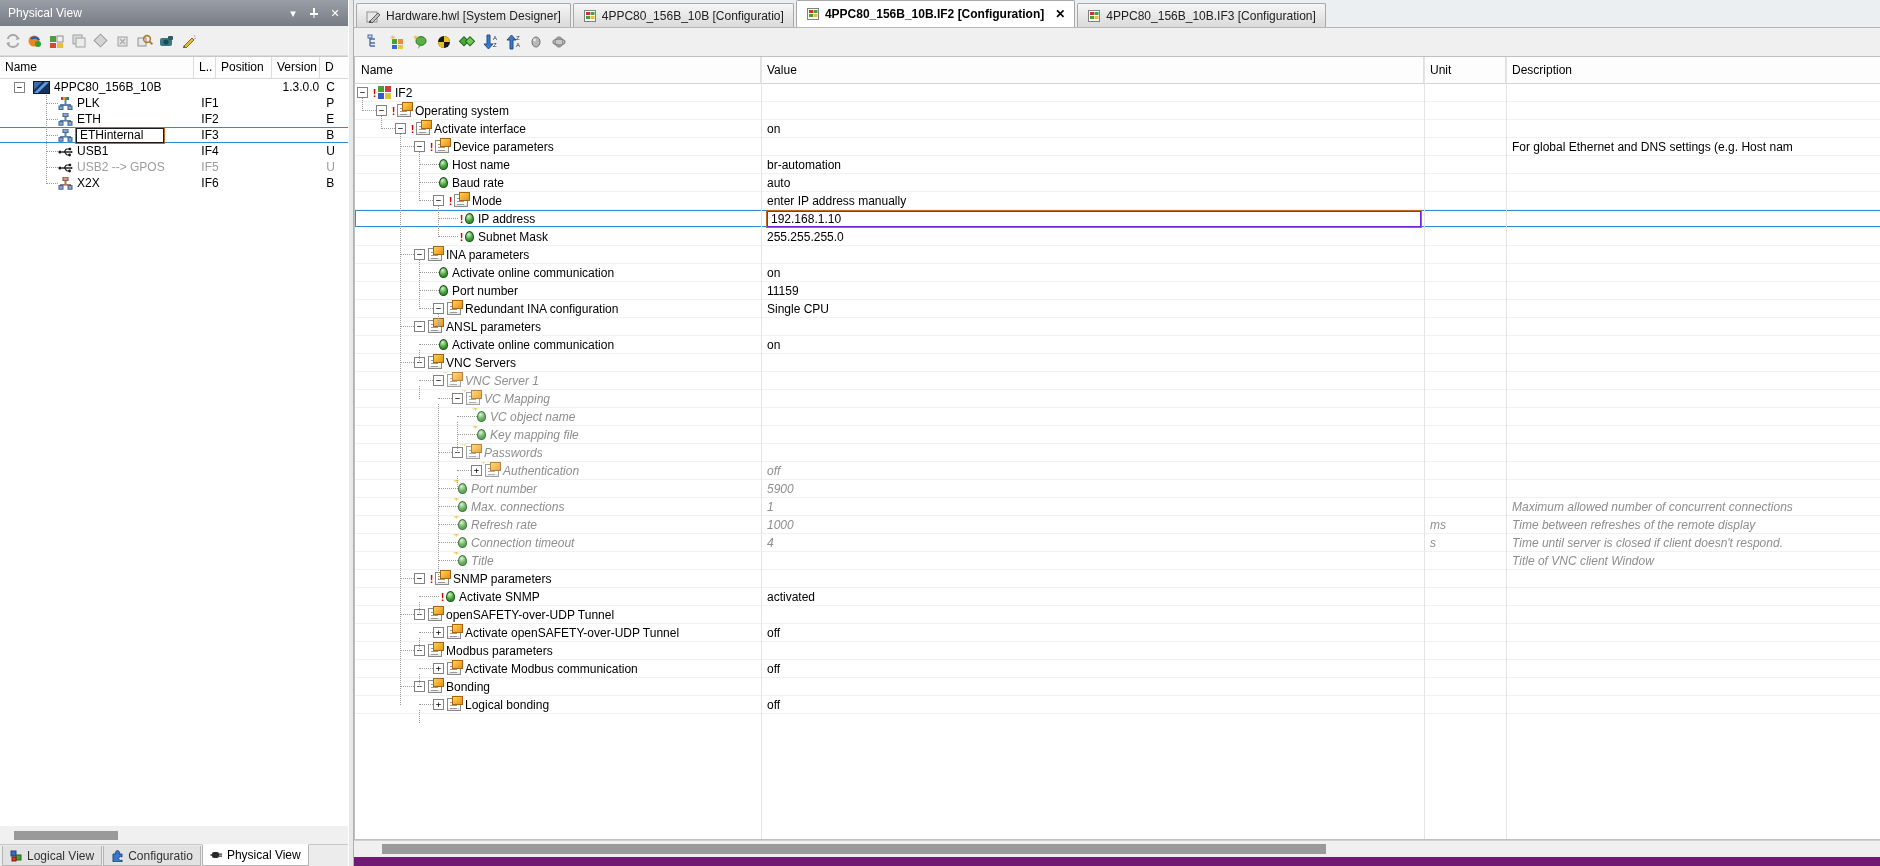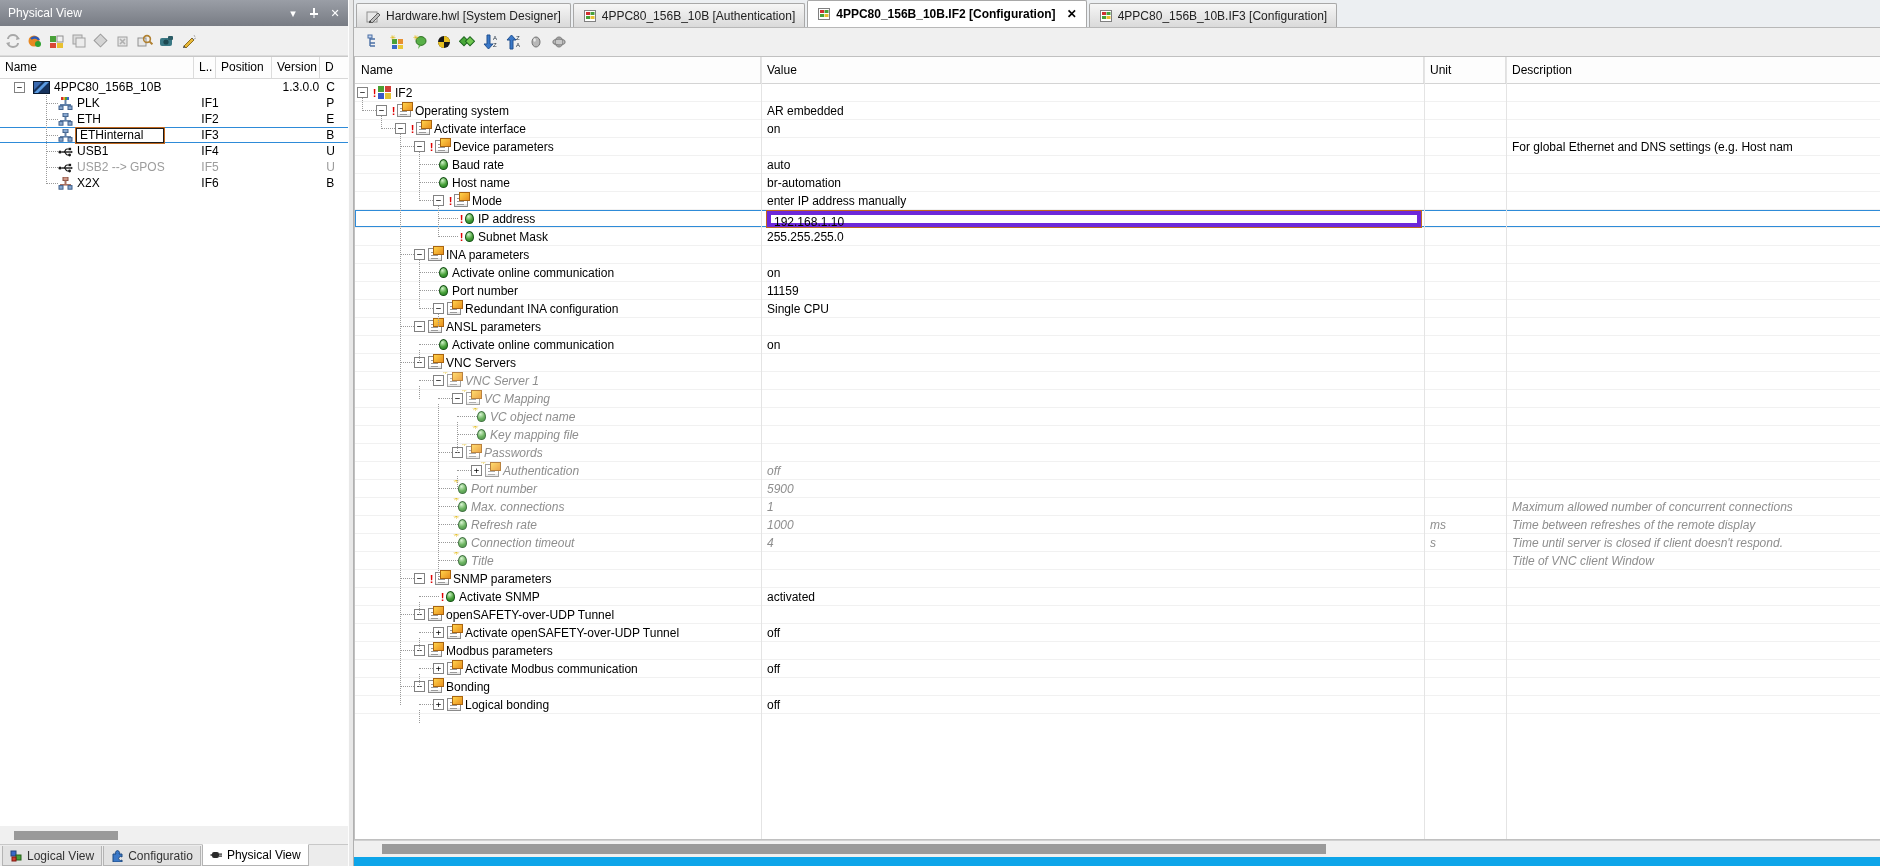--- a/index.html
+++ b/index.html
@@ -56,21 +56,21 @@
   .btab { height:20px; display:flex; align-items:center; gap:4px; padding:0 7px;
     border:1px solid #b4b4b4; border-top:none; background:#e2e2e2; color:#333; margin-right:1px;
     white-space:nowrap; overflow:hidden; }
   .btab.active { background:#fff; height:22px; border-top:1px solid #fff; color:#000; }
 
   
   .splitter { position:absolute; left:348px; top:0; width:6px; height:866px;
     background:#e8e8e8; border-left:1px solid #fdfdfd; border-right:1px solid #b0b0b0; }
 
   
-  .editor { position:absolute; left:354px; top:0; width:1526px; height:866px; background:#0ea5e9;padding-left:12px; }
+  .editor { position:absolute; left:354px; top:0; width:1526px; height:866px; background:#701a75;padding-left:12px; }
   .tabstrip { position:absolute; left:0; top:0; width:1526px; height:28px; background:#eceff2;
     border-bottom:1px solid #b8b8b8; display:flex; align-items:flex-end; padding-left:2px; }
   .etab { height:24px; display:flex; align-items:center; gap:5px; padding:0 9px;
     background:linear-gradient(#f6f6f6,#dadada); border:1px solid #a8a8a8; border-bottom:none;
     margin-right:2px; white-space:nowrap; color:#222; border-radius:2px 2px 0 0; }
   .etab.active { background:#fff; height:27px; font-weight:bold; color:#000; }
   .etab .closex { font-weight:bold; margin-left:6px; font-size:12px; }
 
   .etoolbar { position:absolute; left:0; top:28px; width:1526px; height:28px; background:#f0f0f0;
     display:flex; align-items:center; padding-left:12px; gap:5px; }
@@ -87,21 +87,21 @@
   .et-rows { position:relative; }
   .erow { display:flex; height:18px; align-items:center; border-bottom:1px solid #f1f1f1; }
   .erow .c-name { width:406px; display:flex; align-items:center; height:18px; overflow:hidden; white-space:nowrap; }
   .erow .c-val { width:663px; padding-left:6px; overflow:hidden; white-space:nowrap; display:flex; align-items:center; height:18px; }
   .erow .c-unit { width:82px; padding-left:6px; overflow:hidden; white-space:nowrap; }
   .erow .c-desc { flex:1; padding-left:6px; overflow:hidden; white-space:nowrap; }
   .erow.dis .lbl, .erow.dis .c-val, .erow.dis .c-unit { color:#8e8e8e; font-style:italic; }
   .erow .c-unit, .erow .c-desc { color:#8e8e8e; font-style:italic; }
   .erow .c-desc.normal { color:#000; font-style:normal; }
   .erow.seld { box-shadow: inset 0 2px 0 -1px #2e8bd8, inset 0 -2px 0 -1px #2e8bd8, inset 2px 0 0 -1px #2e8bd8; }
-  .editval { flex:1; height:16px; border:4px solid #6d28d9; outline:1px solid #c06820;
+  .editval { flex:1; height:16px; border:1px solid #6d28d9; outline:1px solid #c06820;
     background:#fff; line-height:14px; padding:0 3px; margin-right:3px; font-style:normal; color:#000; }
   .vline { position:absolute; top:0; width:0; border-left:1px solid #e4e4e4; height:784px; }
 
   .ehscroll { position:absolute; left:0; top:840px; width:1526px; height:17px; background:#f0f0f0;
     border-top:1px solid #d0d0d0; }
   .ehscroll .thumb { position:absolute; left:28px; top:3px; width:944px; height:10px; background:#9a9a9a; }
 
   
   .iconwrap { position:relative; flex:none; display:inline-flex; align-items:center; }
   .bang { color:#e00000; font-weight:bold; width:7px; flex:none; font-size:11px; text-align:center; }
@@ -434,21 +434,21 @@
       <div class="etab">
         <span class="svgico">
           <svg width="14" height="14">
             <rect x="1.5" y="1.5" width="11" height="11" fill="#fff" stroke="#808080"></rect>
             <rect x="3" y="3" width="4" height="3" fill="#d03030"></rect>
             <rect x="7.5" y="3" width="4" height="3" fill="#48a038"></rect>
             <rect x="3" y="7" width="4" height="3" fill="#48a038"></rect>
             <rect x="7.5" y="7" width="4" height="3" fill="#e8c030"></rect>
           </svg>
         </span>
-        <span>4PPC80_156B_10B [Authentication]</span>
+        <span>4PPC80_156B_10B [Configuratio]</span>
       </div>
       <div class="etab active">
         <span class="svgico">
           <svg width="14" height="14">
             <rect x="1.5" y="1.5" width="11" height="11" fill="#fff" stroke="#808080"></rect>
             <rect x="3" y="3" width="4" height="3" fill="#d03030"></rect>
             <rect x="7.5" y="3" width="4" height="3" fill="#48a038"></rect>
             <rect x="3" y="7" width="4" height="3" fill="#48a038"></rect>
             <rect x="7.5" y="7" width="4" height="3" fill="#e8c030"></rect>
           </svg>
@@ -562,23 +562,20 @@
             <span class="spacer" style="width: 7px;"></span>
             <span class="elbow" style="width: 14px;"></span>
             <span class="expander">−</span>
             <span class="spacer" style="width: 3px;"></span>
             <span class="bang">!</span>
             <span class="iconwrap">
               <span class="gicon"></span>
             </span>
             <span class="lbl">Operating system</span>
           </div>
-          <div class="c-val">
-            <span>AR embedded</span>
-          </div>
           <div class="c-unit"></div>
           <div class="c-desc"></div>
         </div>
         <div class="erow">
           <div class="c-name">
             <span class="spacer" style="width: 26px;"></span>
             <span class="elbow" style="width: 14px;"></span>
             <span class="expander">−</span>
             <span class="spacer" style="width: 3px;"></span>
             <span class="bang">!</span>
@@ -609,39 +606,39 @@
           <div class="c-unit"></div>
           <div class="c-desc normal">For global Ethernet and DNS settings (e.g. Host nam</div>
         </div>
         <div class="erow">
           <div class="c-name">
             <span class="spacer" style="width: 64px;"></span>
             <span class="elbow" style="width: 20px;"></span>
             <span class="iconwrap">
               <span class="gem"></span>
             </span>
+            <span class="lbl">Host name</span>
+          </div>
+          <div class="c-val">
+            <span>br-automation</span>
+          </div>
+          <div class="c-unit"></div>
+          <div class="c-desc"></div>
+        </div>
+        <div class="erow">
+          <div class="c-name">
+            <span class="spacer" style="width: 64px;"></span>
+            <span class="elbow" style="width: 20px;"></span>
+            <span class="iconwrap">
+              <span class="gem"></span>
+            </span>
             <span class="lbl">Baud rate</span>
           </div>
           <div class="c-val">
             <span>auto</span>
-          </div>
-          <div class="c-unit"></div>
-          <div class="c-desc"></div>
-        </div>
-        <div class="erow">
-          <div class="c-name">
-            <span class="spacer" style="width: 64px;"></span>
-            <span class="elbow" style="width: 20px;"></span>
-            <span class="iconwrap">
-              <span class="gem"></span>
-            </span>
-            <span class="lbl">Host name</span>
-          </div>
-          <div class="c-val">
-            <span>br-automation</span>
           </div>
           <div class="c-unit"></div>
           <div class="c-desc"></div>
         </div>
         <div class="erow">
           <div class="c-name">
             <span class="spacer" style="width: 64px;"></span>
             <span class="elbow" style="width: 14px;"></span>
             <span class="expander">−</span>
             <span class="spacer" style="width: 3px;"></span>

